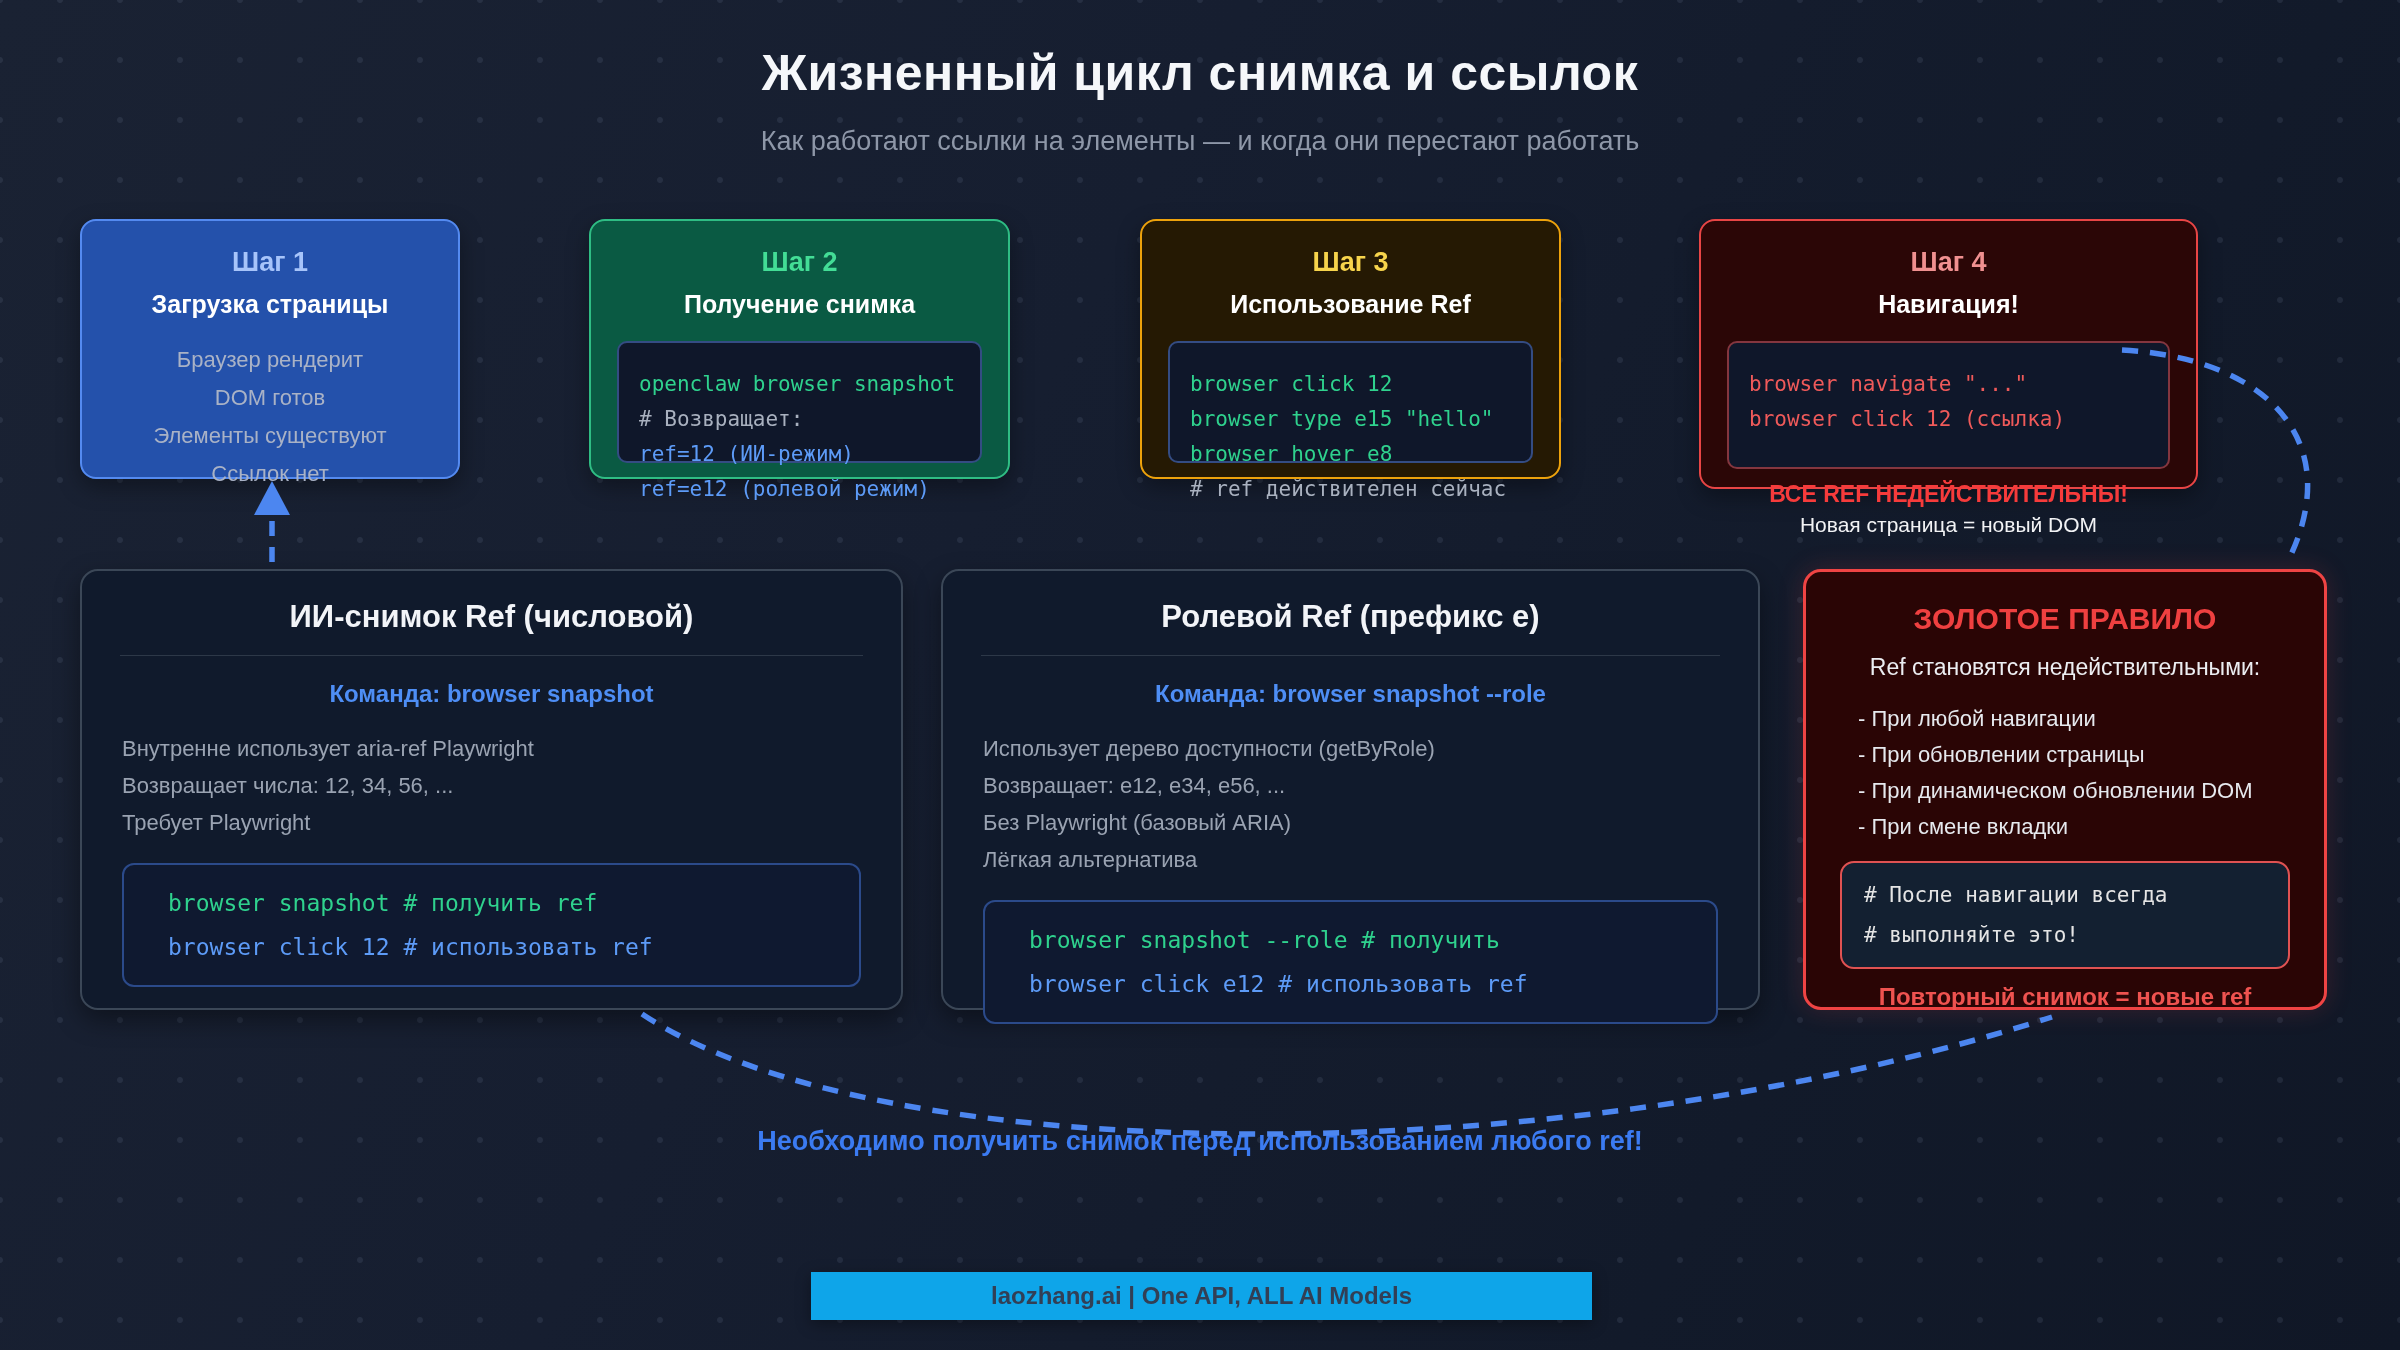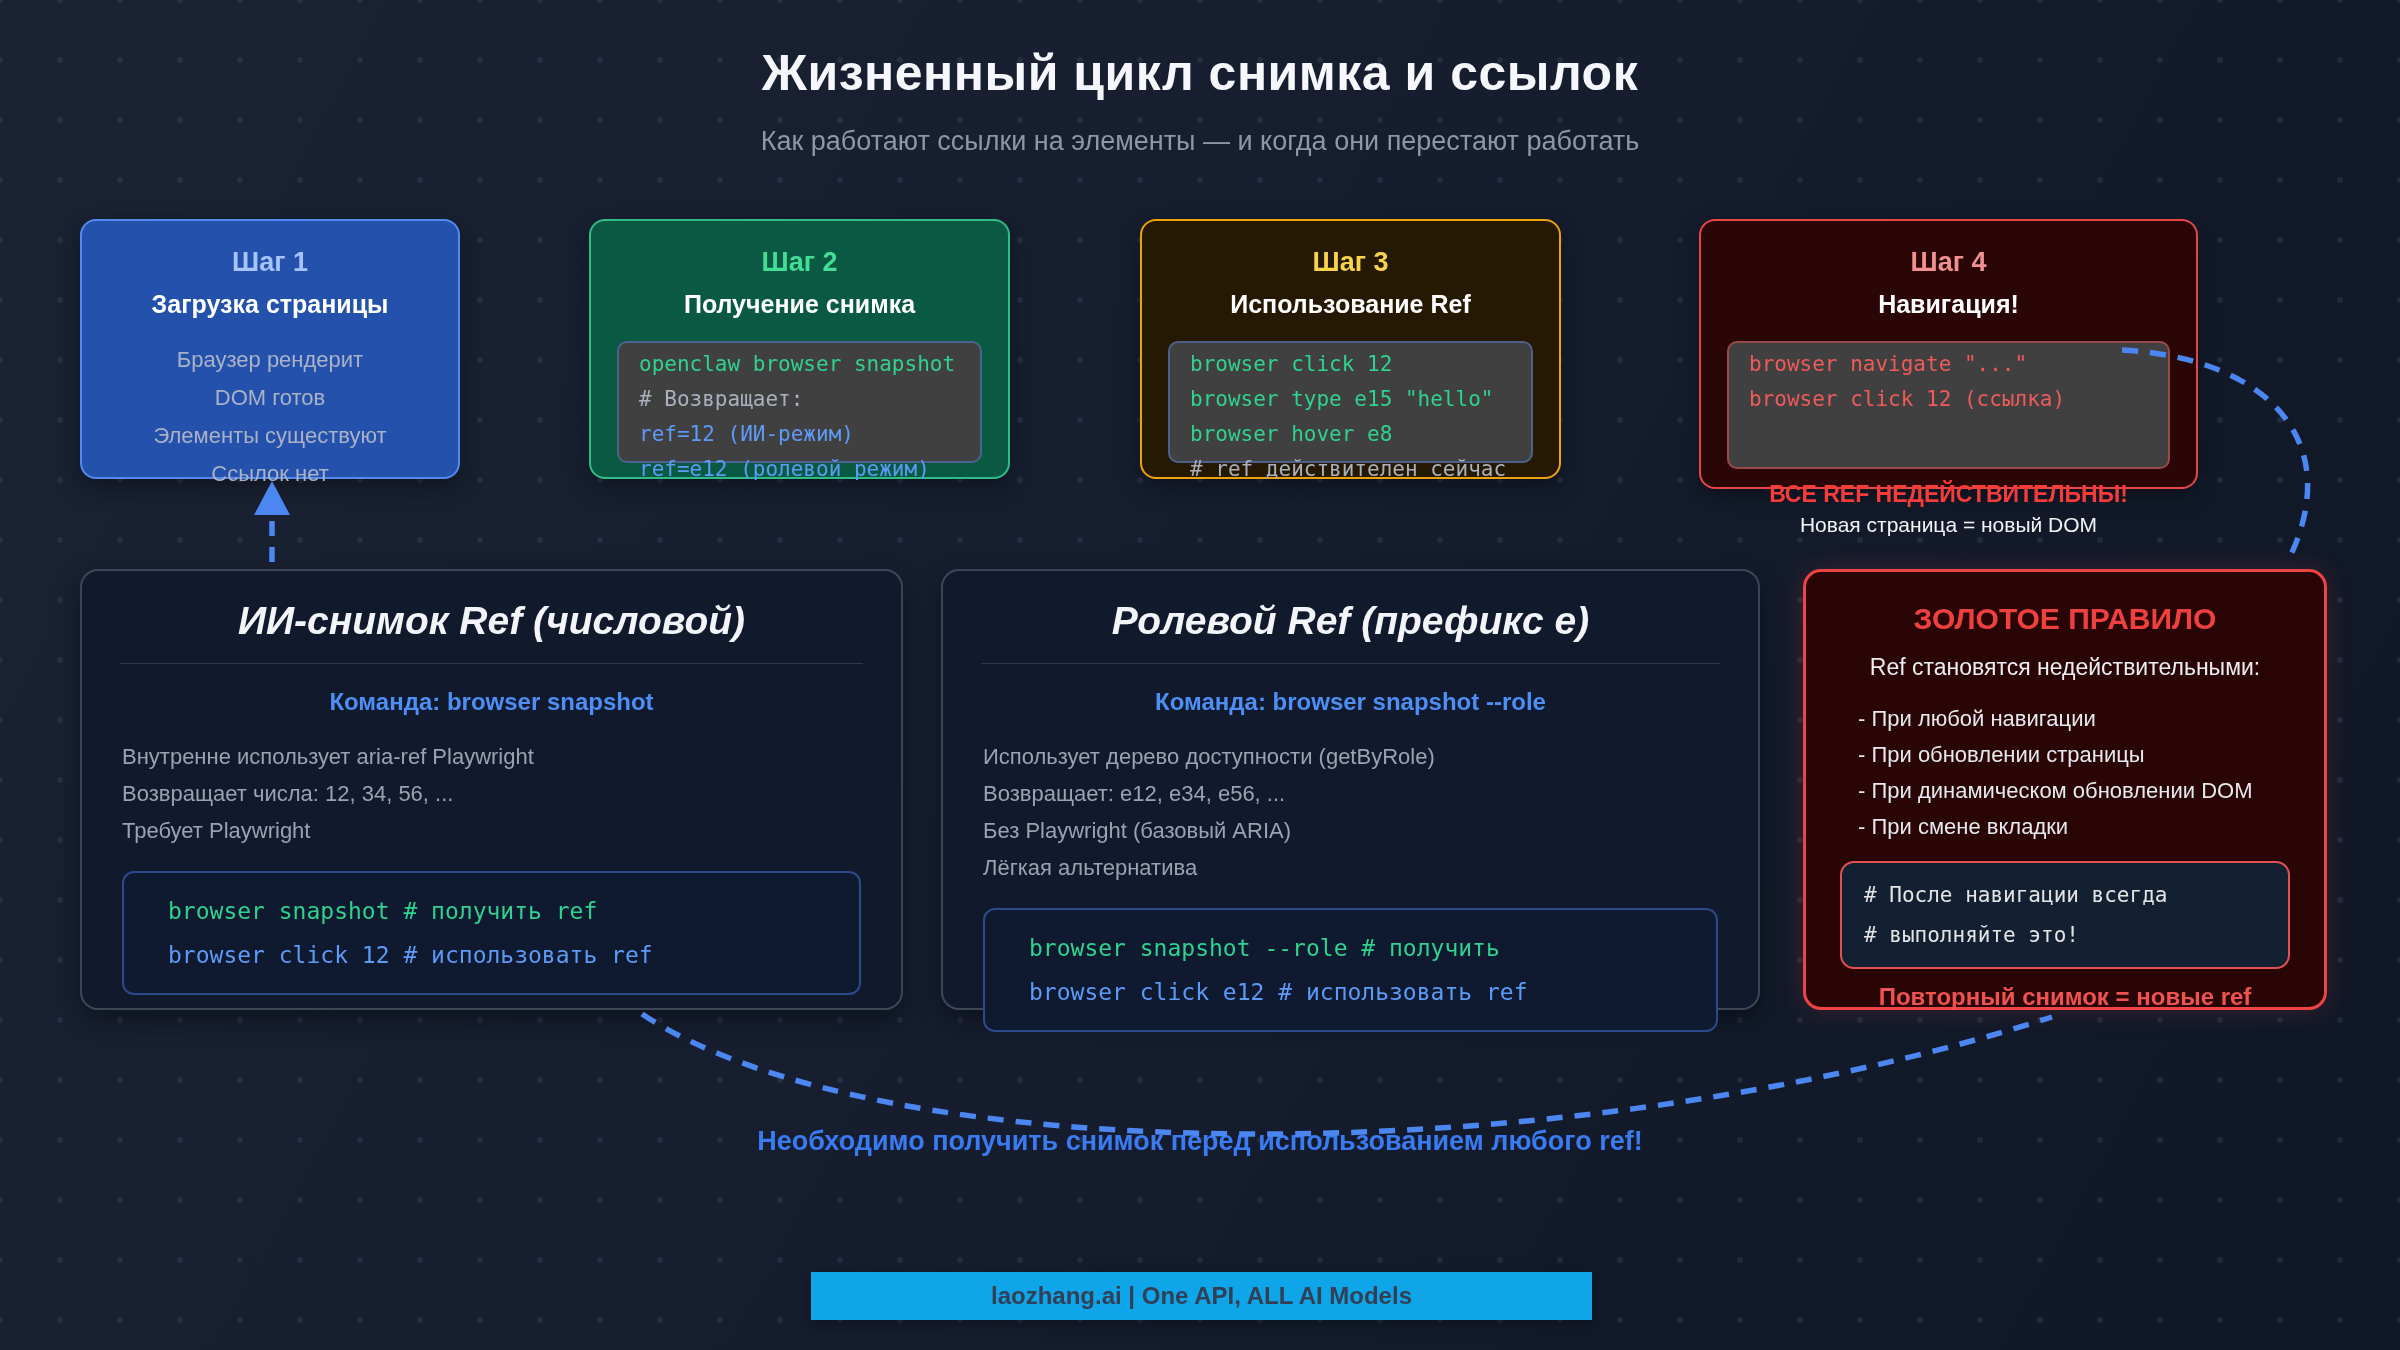--- a/index.html
+++ b/index.html
@@ -28,40 +28,40 @@
   .step3{left:1140px;width:421px;background:#251903;border:2.5px solid #eda20c;}
   .step4{left:1699px;width:499px;height:270px;background:#2b0606;border:2.5px solid #e84545;}
   .step-label{font-size:27px;font-weight:bold;margin-bottom:12px;}
   .step1 .step-label{color:#a7c4fa;}
   .step2 .step-label{color:#43dd96;}
   .step3 .step-label{color:#f7d44c;}
   .step4 .step-label{color:#f09090;}
   .step-title{font-size:25px;font-weight:bold;color:#ffffff;margin-bottom:22px;}
   .step-lines div{font-size:22px;line-height:38px;color:#a9b2c6;}
 
-  .codebox{background:#404040;border:2px solid rgba(90,130,220,.5);border-radius:10px;
-    margin:0 26px;padding:4px 20px;text-align:left;white-space:nowrap;
+  .codebox{background:#0f172a;border:2px solid rgba(90,130,220,.5);border-radius:10px;
+    margin:0 26px;padding:24px 20px;text-align:left;white-space:nowrap;
     font-family:"DejaVu Sans Mono","Liberation Mono",monospace;
     font-size:21px;line-height:35px;}
   .codebox.clip{height:122px;box-sizing:border-box;overflow:visible;}
   .step4 .codebox{border-color:rgba(230,80,80,.55);height:128px;box-sizing:border-box;}
   .c-green{color:#2fd28e;}
   .c-blue{color:#5d9bf7;}
   .c-gray{color:#a9b1bf;}
   .c-red{color:#ef5a5a;}
   .step-warning{margin-top:12px;font-size:23px;font-weight:bold;color:#f63b3b;}
   .step-note{margin-top:5px;font-size:21px;color:#f2f3f5;}
 
   
   .panel{position:absolute;top:569px;height:441px;box-sizing:border-box;
     background:#101a2c;border:2px solid #3b4757;border-radius:18px;
     text-align:center;padding-top:28px;box-shadow:0 10px 26px rgba(0,0,0,.4);}
   .panel-ai{left:80px;width:823px;}
   .panel-role{left:941px;width:819px;}
-  .panel-title{font-size:39px;font-weight:bold;color:#f2f4f8;font-style:italic;}
+  .panel-title{font-size:31px;font-weight:bold;color:#f2f4f8;}
   .panel-divider{height:1px;background:#2d3848;margin:20px 38px 0;}
   .panel-command{margin-top:24px;font-size:24px;font-weight:bold;color:#4e8ef5;}
   .panel-lines{margin-top:22px;text-align:left;padding:0 40px;}
   .panel-lines div{font-size:22px;line-height:37px;color:#9aa3b2;}
   .panel-code{margin:22px 40px 0;background:#0f1930;border:2px solid #2b4a8a;border-radius:12px;
     padding:16px 44px;text-align:left;white-space:nowrap;
     font-family:"DejaVu Sans Mono","Liberation Mono",monospace;
     font-size:23px;line-height:44px;}
 
   

